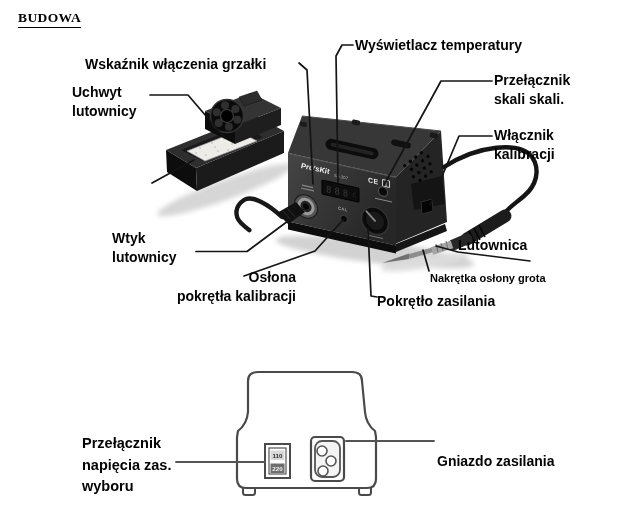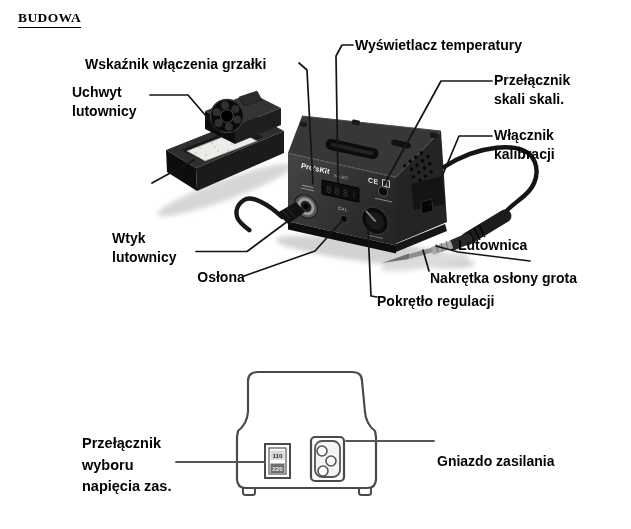--- a/index.html
+++ b/index.html
@@ -4,21 +4,21 @@
 <style>
   html,body{margin:0;padding:0;background:#ffffff;}
   .stage{position:relative;width:631px;height:529px;background:#ffffff;overflow:hidden;
          font-family:"Liberation Sans",sans-serif;}
   .stage svg{position:absolute;left:0;top:0;}
   .lbl{position:absolute;font:700 14px/18.5px "Liberation Sans",sans-serif;color:#030303;
        white-space:nowrap;}
   .lbl div{white-space:nowrap;}
   .title{position:absolute;left:18px;top:10px;font:700 13.5px "Liberation Serif",serif;
          letter-spacing:.4px;color:#000;border-bottom:1.6px solid #000;padding-bottom:1px;}
-  .center{text-align:center;}
+  .center{text-align:right;}
 </style>
 </head>
 <body>
 
 <div class="stage">
 
 <svg width="631" height="529" viewBox="0 0 631 529">
   <defs>
     <filter id="soft" x="-40%" y="-40%" width="180%" height="180%">
       <feGaussianBlur stdDeviation="2.6"></feGaussianBlur>
@@ -238,37 +238,38 @@
     <div>kalibracji</div>
   </div>
 
   <div class="lbl" style="left:112px;top:229px">
     <div>Wtyk</div>
     <div>lutownicy</div>
   </div>
 
   <div class="lbl center" style="left:146px;top:268px;width:150px">
     <div>Osłona</div>
+    <div>pokrętła kalibracji</div>
   </div>
 
   <div class="lbl" style="left:458px;top:236px">
     <div>Lutownica</div>
   </div>
 
-  <div class="lbl" style="left:430px;top:269px;font-size:14px">
+  <div class="lbl" style="left:430px;top:269px;font-size:11px">
     <div>Nakrętka osłony grota</div>
   </div>
 
   <div class="lbl" style="left:377px;top:293px;line-height:17.5px">
-    <div>Pokrętło regulacji</div>
+    <div>Pokrętło zasilania</div>
   </div>
 
   <div class="lbl" style="left:82px;top:433px;line-height:21.5px;font-size:14.5px">
     <div>Przełącznik</div>
+    <div>napięcia zas.</div>
     <div>wyboru</div>
-    <div>napięcia zas.</div>
   </div>
 
   <div class="lbl" style="left:437px;top:452px">
     <div>Gniazdo zasilania</div>
   </div>
 
 </div>
 
 </body></html>

